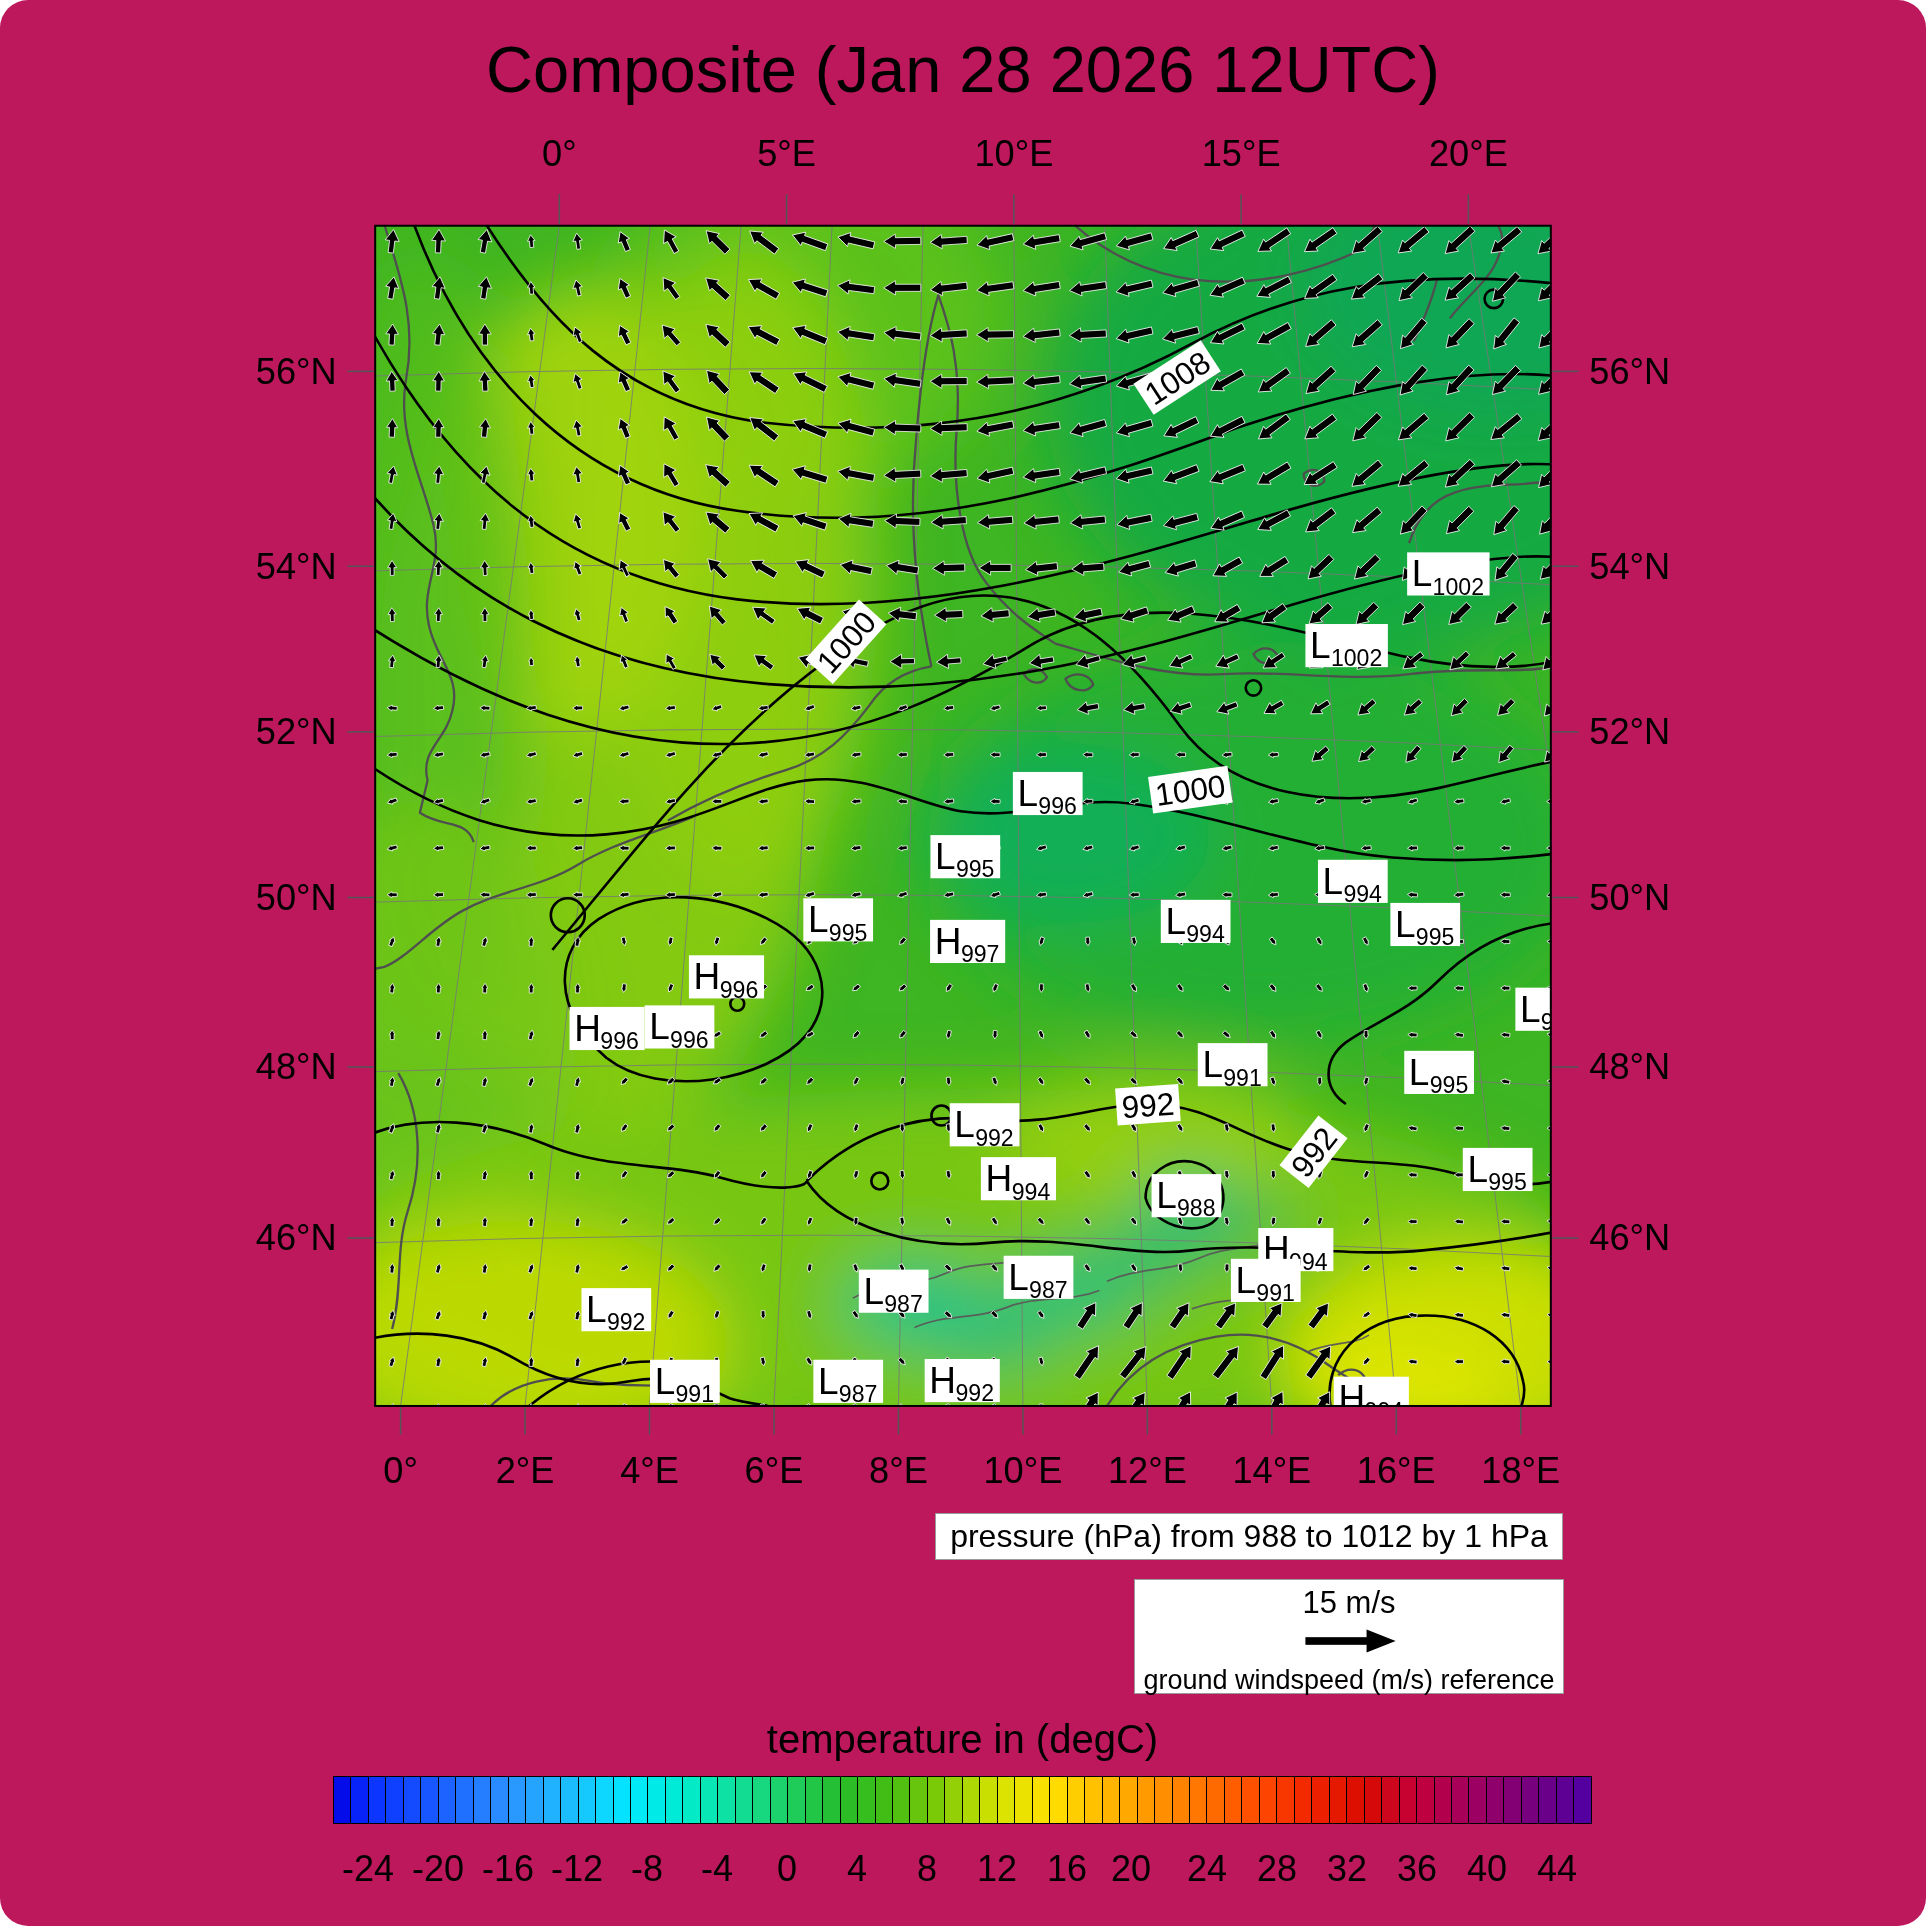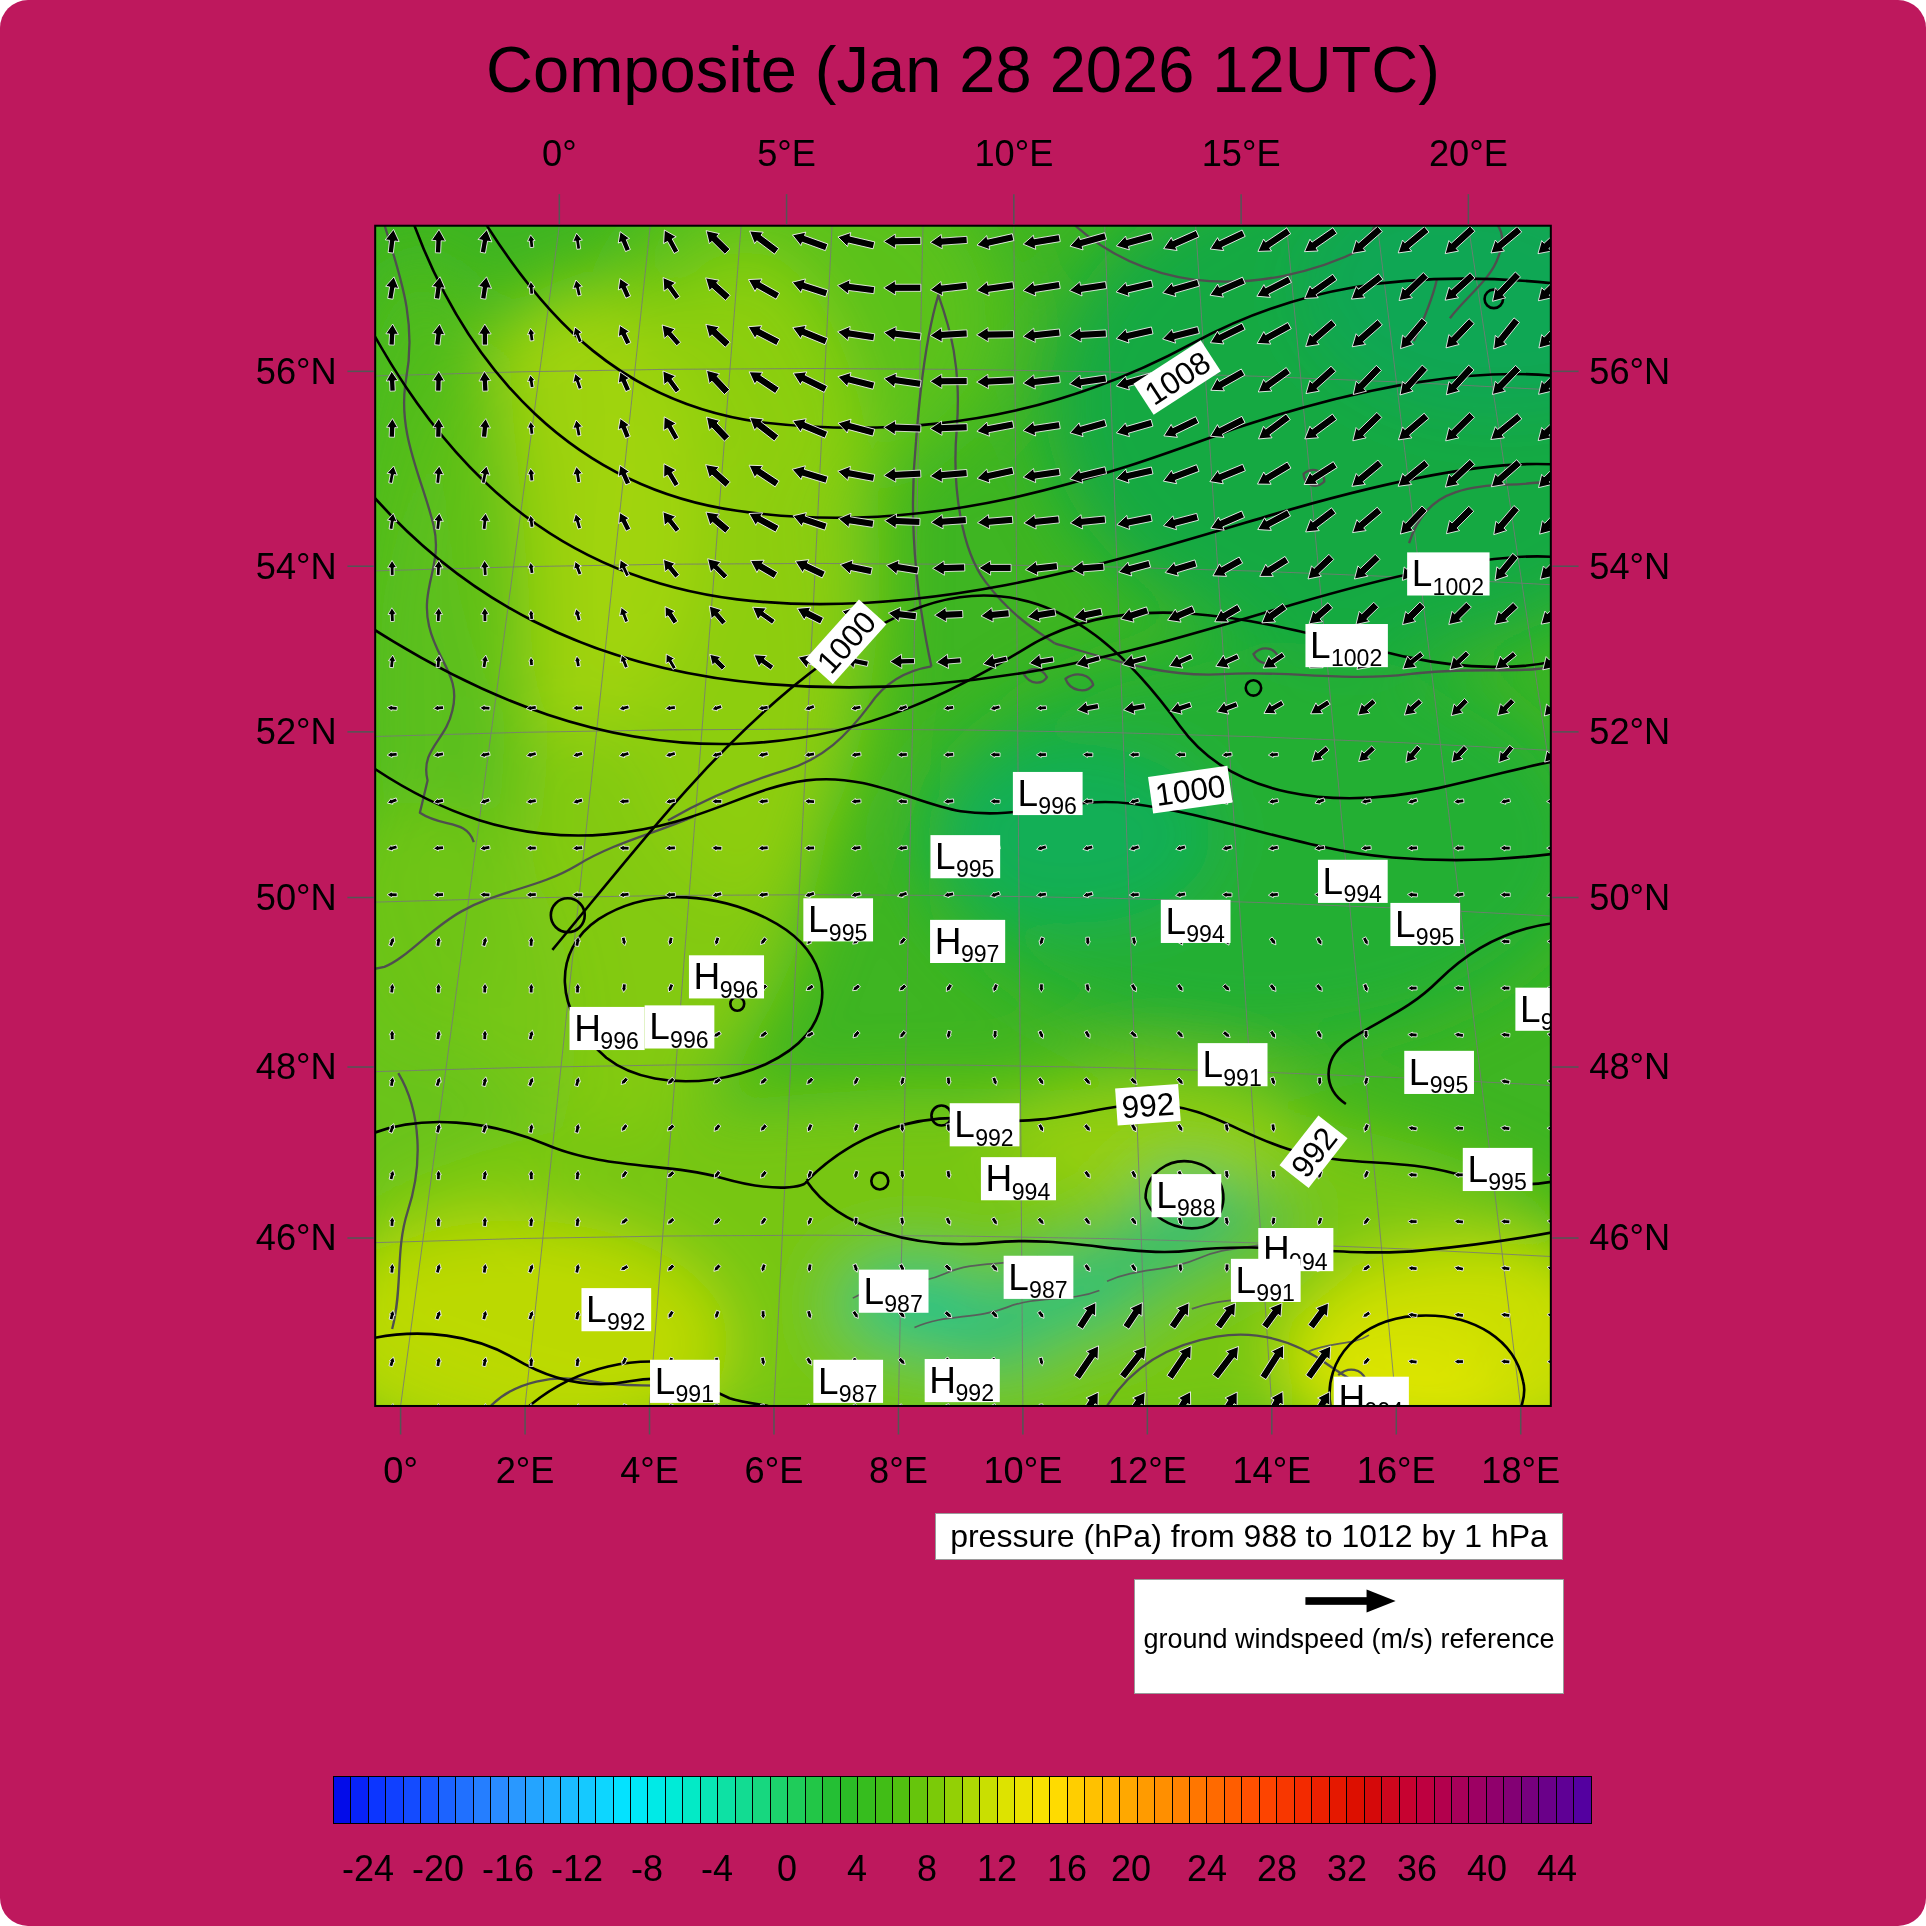--- a/index.html
+++ b/index.html
@@ -1033,27 +1033,29 @@
         <line x1="2015" y1="1607" x2="2049" y2="1607" stroke="#555" stroke-width="2"></line>
         <text x="2063" y="1623" font-size="47" text-anchor="start">46°N</text>
       </g>
     </svg>
 
   <div class="caption-box">
     <span>pressure (hPa) from 988 to 1012 by 1 hPa</span>
   </div>
 
   <div class="wind-box">
+    <div class="wind-speed">15 m/s</div>
     <svg class="wind-arrow" width="100" height="26" viewBox="0 0 130 34">
       <rect x="8" y="12" width="82" height="10" fill="#000"></rect>
       <polygon points="88,2 126,17 88,32" fill="#000"></polygon>
     </svg>
     <div class="wind-caption">ground windspeed (m/s) reference</div>
   </div>
 
+  <div class="cb-title">temperature in (degC)</div>
   <div class="colorbar" id="colorbar">
       <div class="seg" style="background: rgb(3, 12, 233);"></div>
       <div class="seg" style="background: rgb(8, 35, 248);"></div>
       <div class="seg" style="background: rgb(12, 53, 255);"></div>
       <div class="seg" style="background: rgb(16, 64, 255);"></div>
       <div class="seg" style="background: rgb(20, 75, 255);"></div>
       <div class="seg" style="background: rgb(24, 86, 255);"></div>
       <div class="seg" style="background: rgb(28, 99, 255);"></div>
       <div class="seg" style="background: rgb(32, 112, 255);"></div>
       <div class="seg" style="background: rgb(37, 126, 255);"></div>

